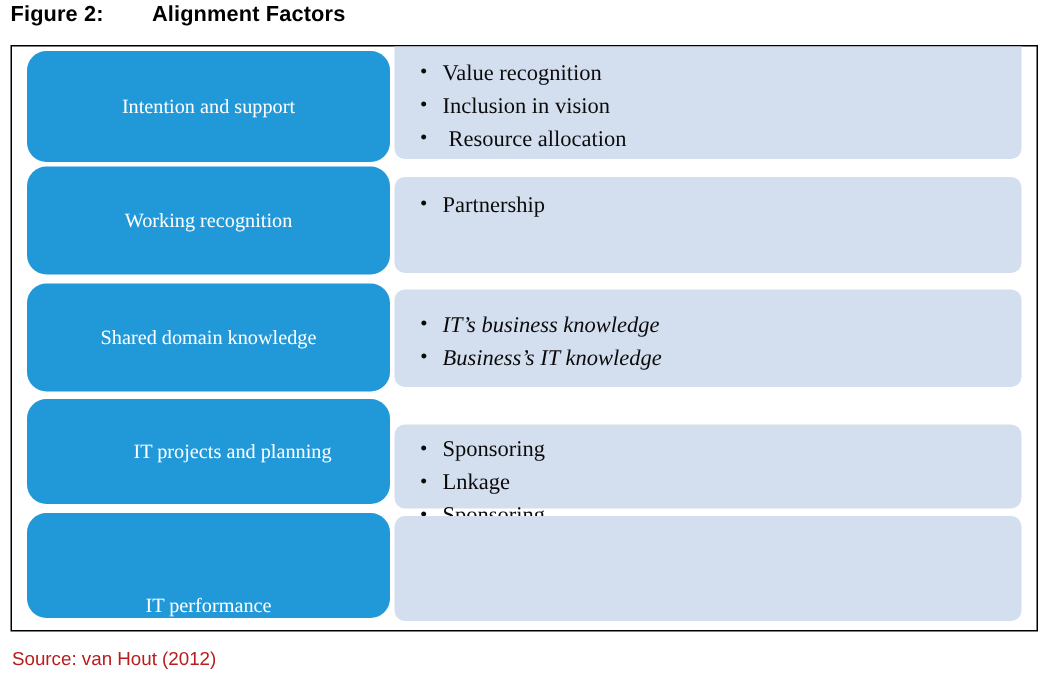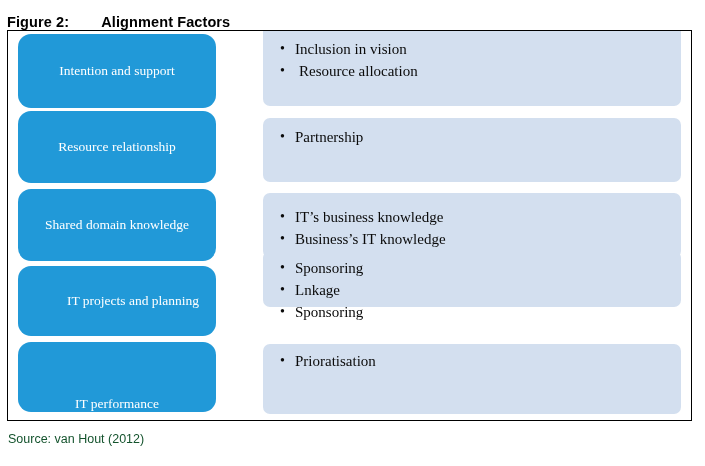--- a/index.html
+++ b/index.html
@@ -25,21 +25,20 @@
     font-family: "Liberation Sans", sans-serif;
     font-weight: bold;
     font-size: 14.5px;
     letter-spacing: 0.1px;
     white-space: nowrap;
   }
   .fig-caption .cap-label { }
   .fig-caption .cap-title {
     display: inline-block;
     margin-left: 28px;
-    margin-top: 12px;
   }
 
   
   .figure-frame {
     position: absolute;
     left: 7px;
     top: 30px;
     width: 685px;
     height: 391px;
     border: 1.6px solid #000000;
@@ -58,21 +57,21 @@
   .row {
     position: absolute;
     left: 0;
     width: 100%;
   }
 
   
   .label-box {
     position: absolute;
     left: 10px;
-    width: 198px;
+    width: 242px;
     background: #2199D8;
     border-radius: 13px;
     display: flex;
     align-items: center;
     justify-content: center;
     text-align: center;
   }
   .label-text {
     font-family: "Liberation Serif", "DejaVu Serif", serif;
     font-size: 13.5px;
@@ -125,84 +124,84 @@
     padding-left: 19px;
   }
 
   
   .source-note {
     position: absolute;
     left: 8px;
     top: 432px;
     font-family: "Liberation Sans", sans-serif;
     font-size: 12.5px;
-    color: #14532d;
+    color: #b91c1c;
     white-space: nowrap;
   }
 </style>
 </head>
 <body>
 
 <div class="fig-caption">
   <span class="cap-label">Figure 2:</span>
   <span class="cap-title">Alignment Factors</span>
 </div>
 
 <div class="figure-frame">
   <div class="rows" id="rows-container">
       <div class="row" style="top: 0px;">
         <div class="label-box" style="top: 3px; height: 74px;">
           <div class="label-text">Intention and support</div>
         </div>
         <div class="bullet-panel square-top" style="top: 0px; height: 75px;">
           <ul class="bullet-list" style="top: 7px;">
+            <li class="bullet-item">Value recognition</li>
             <li class="bullet-item">Inclusion in vision</li>
             <li class="bullet-item extra-indent">Resource allocation</li>
           </ul>
         </div>
       </div>
       <div class="row" style="top: 0px;">
         <div class="label-box" style="top: 80px; height: 72px;">
-          <div class="label-text">Resource relationship</div>
+          <div class="label-text">Working recognition</div>
         </div>
         <div class="bullet-panel" style="top: 87px; height: 64px;">
           <ul class="bullet-list" style="top: 8px;">
             <li class="bullet-item">Partnership</li>
           </ul>
         </div>
       </div>
       <div class="row" style="top: 0px;">
         <div class="label-box" style="top: 158px; height: 72px;">
           <div class="label-text">Shared domain knowledge</div>
         </div>
-        <div class="bullet-panel" style="top: 162px; height: 65px;">
+        <div class="bullet-panel" style="top: 162px; height: 65px; font-style: italic;">
           <ul class="bullet-list" style="top: 13px;">
             <li class="bullet-item">IT’s business knowledge</li>
             <li class="bullet-item">Business’s IT knowledge</li>
           </ul>
         </div>
       </div>
       <div class="row" style="top: 0px;">
         <div class="label-box" style="top: 235px; height: 70px; padding-left: 32px;">
           <div class="label-text">IT projects and planning</div>
         </div>
-        <div class="bullet-panel" style="top: 220px; height: 56px;">
+        <div class="bullet-panel" style="top: 252px; height: 56px;">
           <ul class="bullet-list" style="top: 6px;">
             <li class="bullet-item">Sponsoring</li>
             <li class="bullet-item">Lnkage</li>
             <li class="bullet-item">Sponsoring</li>
           </ul>
         </div>
       </div>
       <div class="row" style="top: 0px;">
         <div class="label-box" style="top: 311px; height: 70px; align-items: flex-end;">
           <div class="label-text">IT performance</div>
         </div>
         <div class="bullet-panel" style="top: 313px; height: 70px;">
           <ul class="bullet-list" style="top: 6px;">
-            <li class="bullet-item">Prioratisation</li>
           </ul>
         </div>
       </div>
     </div>
 </div>
 
 <div class="source-note">Source: van Hout (2012)</div>
 
 </body></html>

